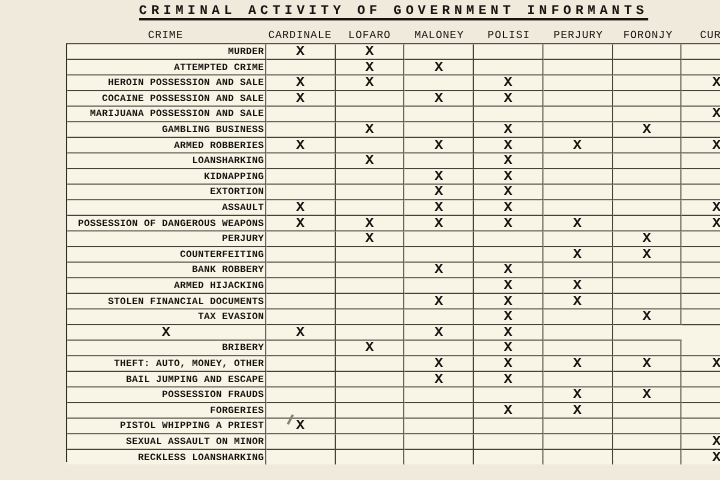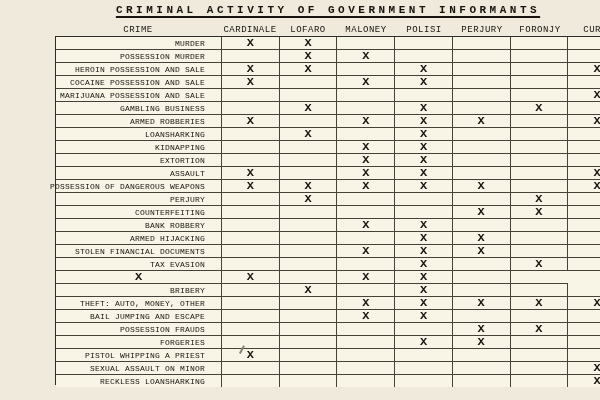--- a/index.html
+++ b/index.html
@@ -58,23 +58,23 @@
     border-bottom:1px solid var(--line);
     background:var(--cell-bg);
     display:flex;
     align-items:center;
     overflow:visible;
   }
   .row:last-child .cell{border-bottom:none;}
   .cell:last-child{border-right:none;}
   .cell.label{
     justify-content:flex-end;
-    padding-right:16px;
+    padding-right:1px;
     font-size:8px;
-    font-weight:400;
+    font-weight:700;
     letter-spacing:0.2px;
     white-space:nowrap;
   }
   .cell.mark{justify-content:center;}
   .x{
     font-size:12px;
     font-weight:700;
     line-height:1;
     transform:scaleY(0.95);
   }
@@ -114,21 +114,21 @@
         <div class="cell mark">
           <span class="x">X</span>
         </div>
         <div class="cell mark"></div>
         <div class="cell mark"></div>
         <div class="cell mark"></div>
         <div class="cell mark"></div>
         <div class="cell mark"></div>
       </div>
       <div class="row">
-        <div class="cell label">POSSESSION MURDER</div>
+        <div class="cell label">ATTEMPTED CRIME</div>
         <div class="cell mark"></div>
         <div class="cell mark">
           <span class="x">X</span>
         </div>
         <div class="cell mark">
           <span class="x">X</span>
         </div>
         <div class="cell mark"></div>
         <div class="cell mark"></div>
         <div class="cell mark"></div>

